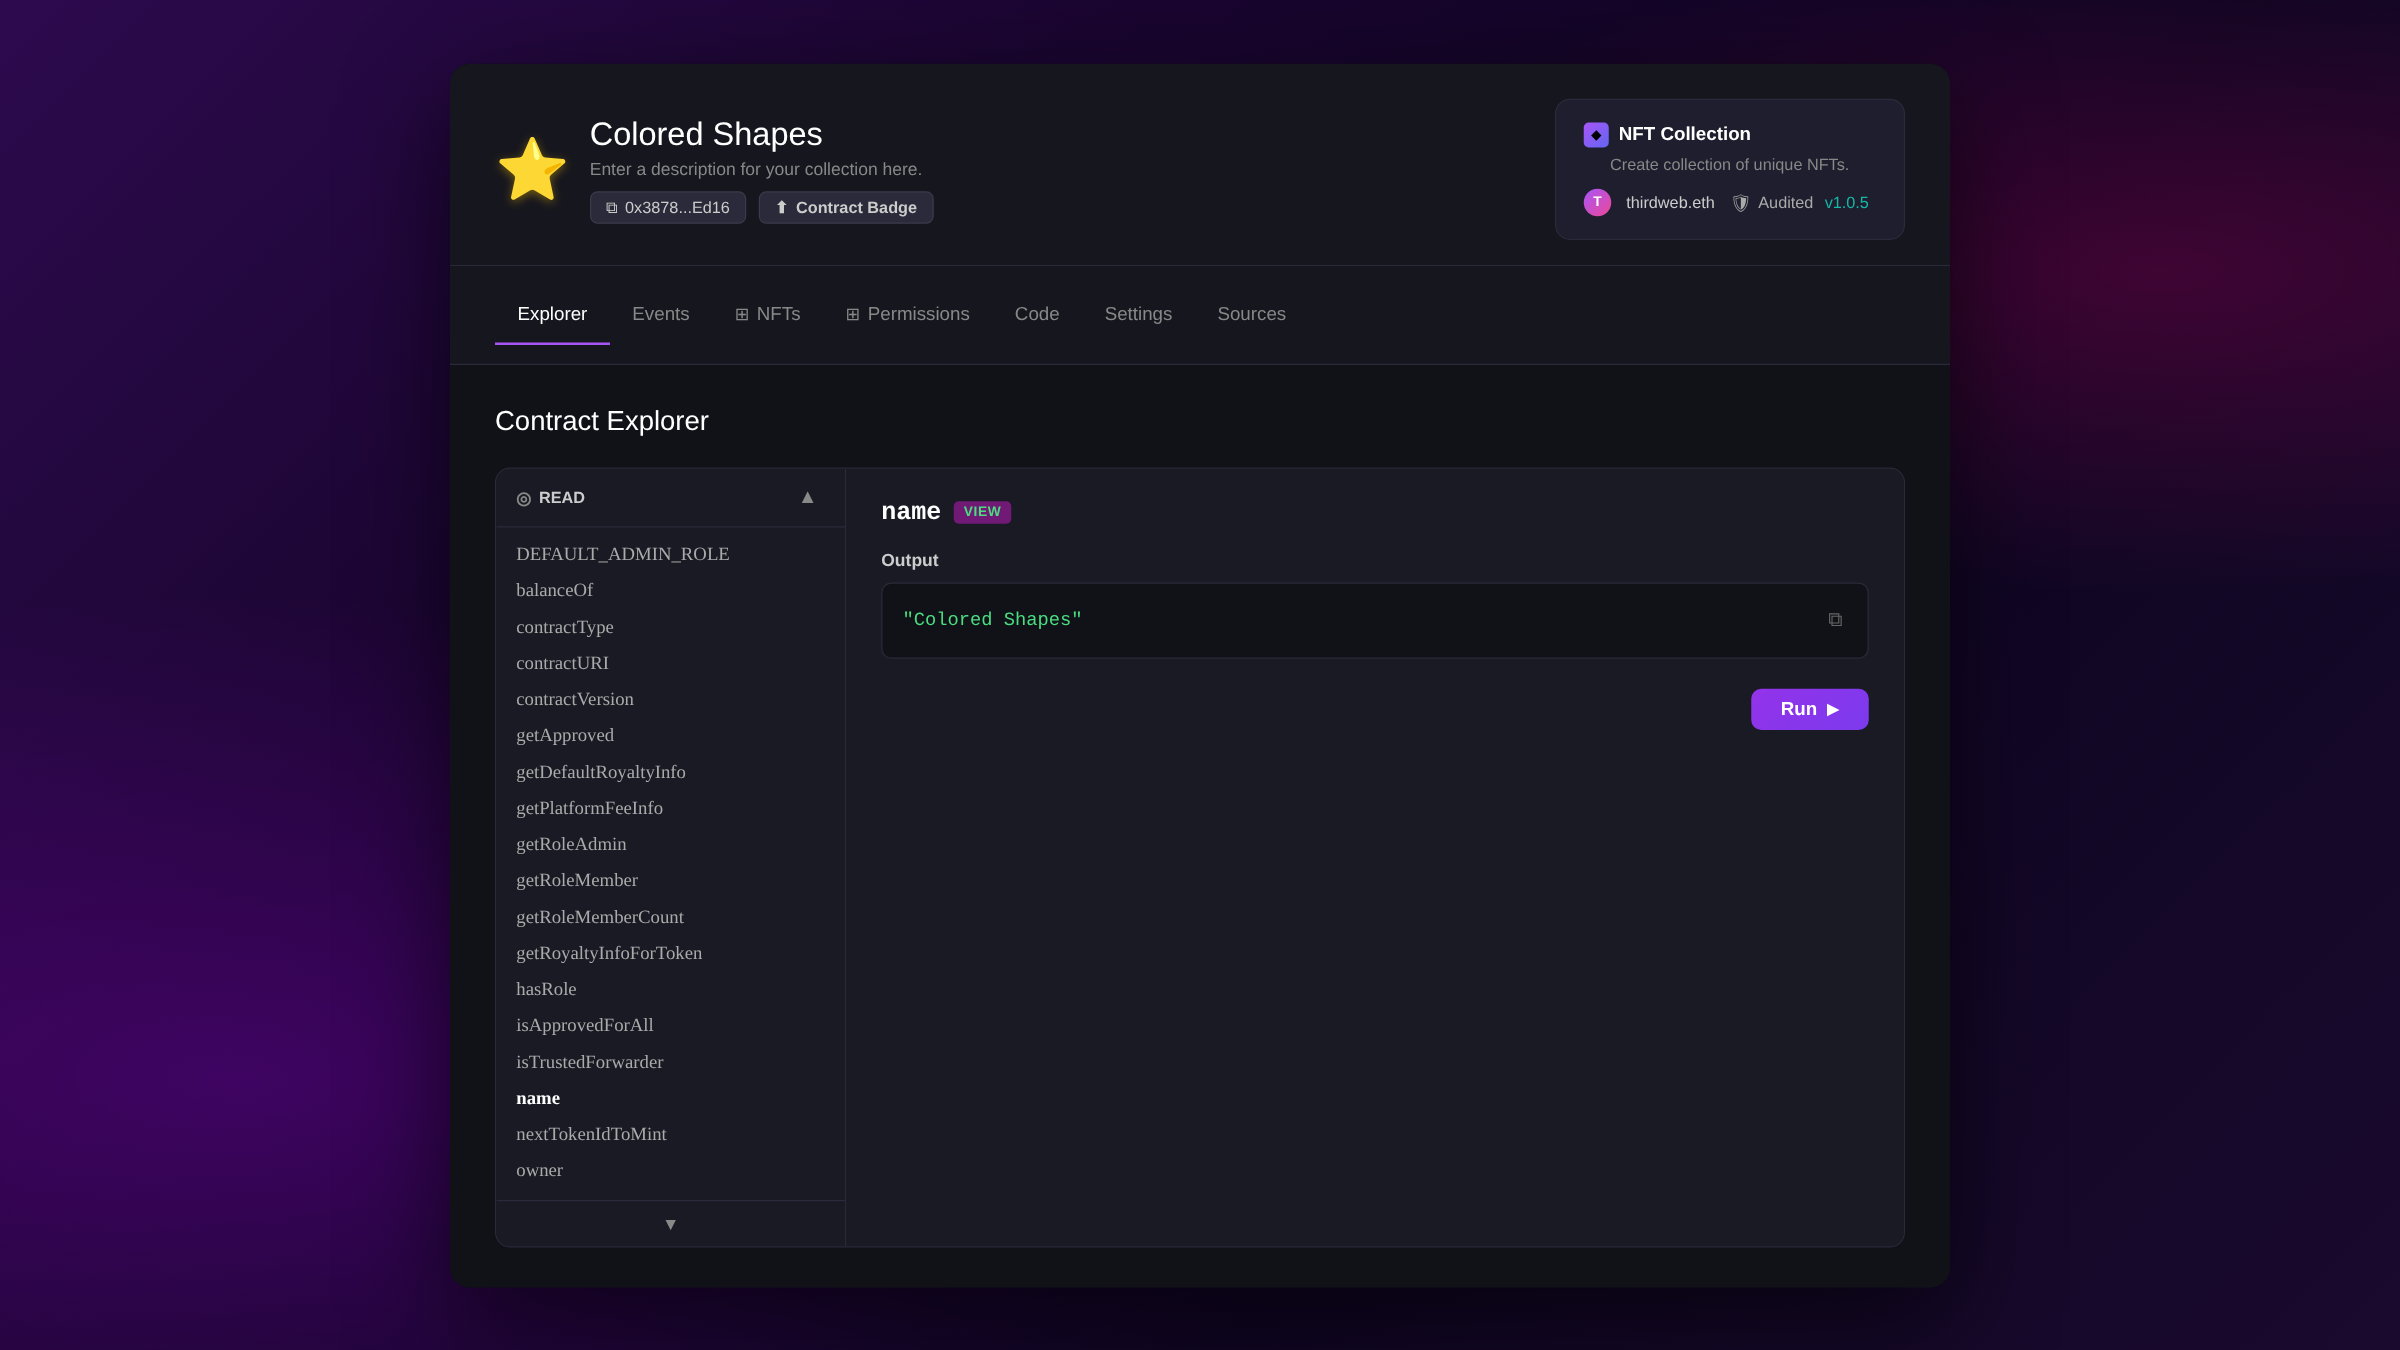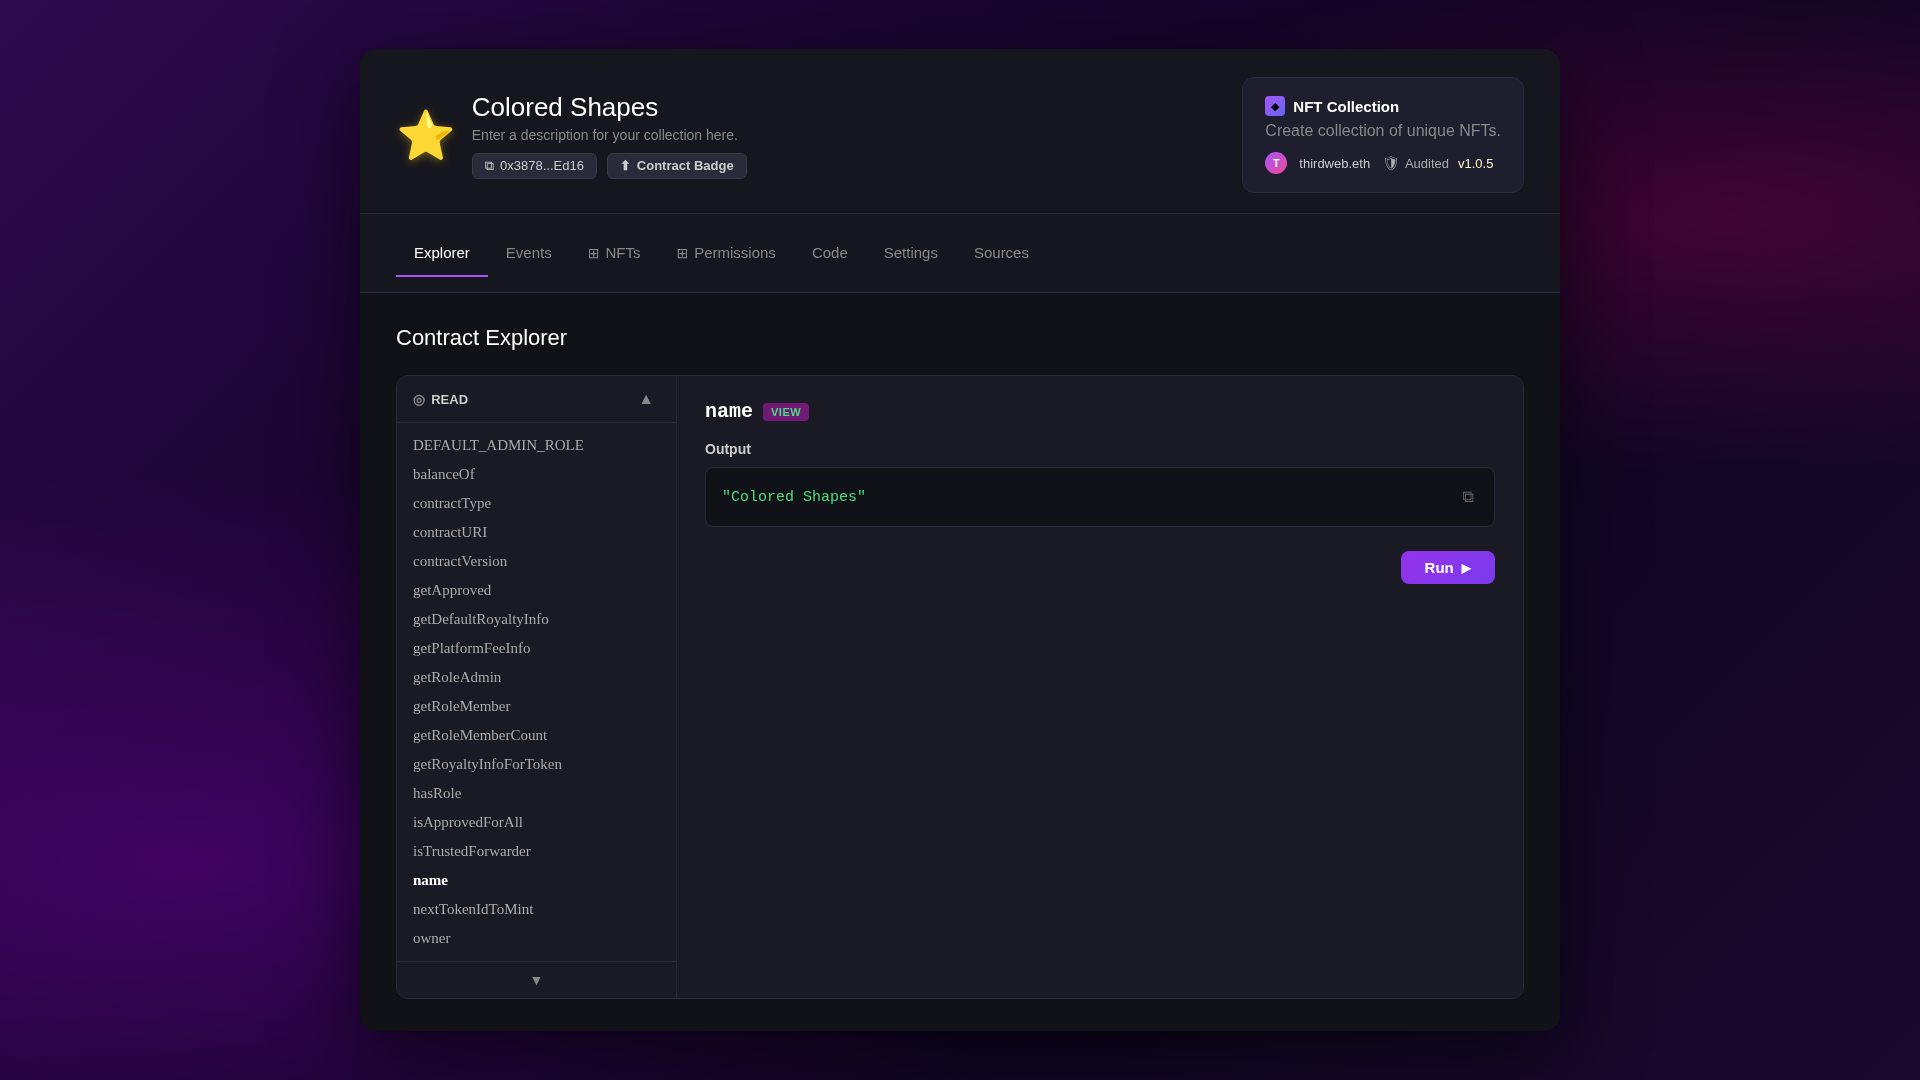--- a/index.html
+++ b/index.html
@@ -119,22 +119,23 @@
       justify-content: center;
       font-size: 11px;
     }
     .nft-card-title {
       color: #fff;
       font-size: 15px;
       font-weight: 700;
     }
     .nft-card-desc {
       color: #888;
-      font-size: 16px;
+      font-size: 13px;
       margin-bottom: 12px;
+      margin-left: 21px;
     }
     .nft-card-footer {
       display: flex;
       align-items: center;
       gap: 12px;
     }
     .tw-avatar {
       width: 22px;
       height: 22px;
       background: linear-gradient(135deg, #a855f7, #ec4899);
@@ -155,21 +156,21 @@
       align-items: center;
       gap: 5px;
       color: #aaa;
       font-size: 13px;
     }
     .shield-icon {
       color: #aaa;
       font-size: 14px;
     }
     .version-text {
-      color: #fef9c3;
+      color: #14b8a6;
       font-size: 13px;
       margin-left: 4px;
     }
     
     .nav {
       display: flex;
       gap: 0;
       padding: 16px 36px;
       background: #16161e;
       border-bottom: 1px solid #2a2a3a;

